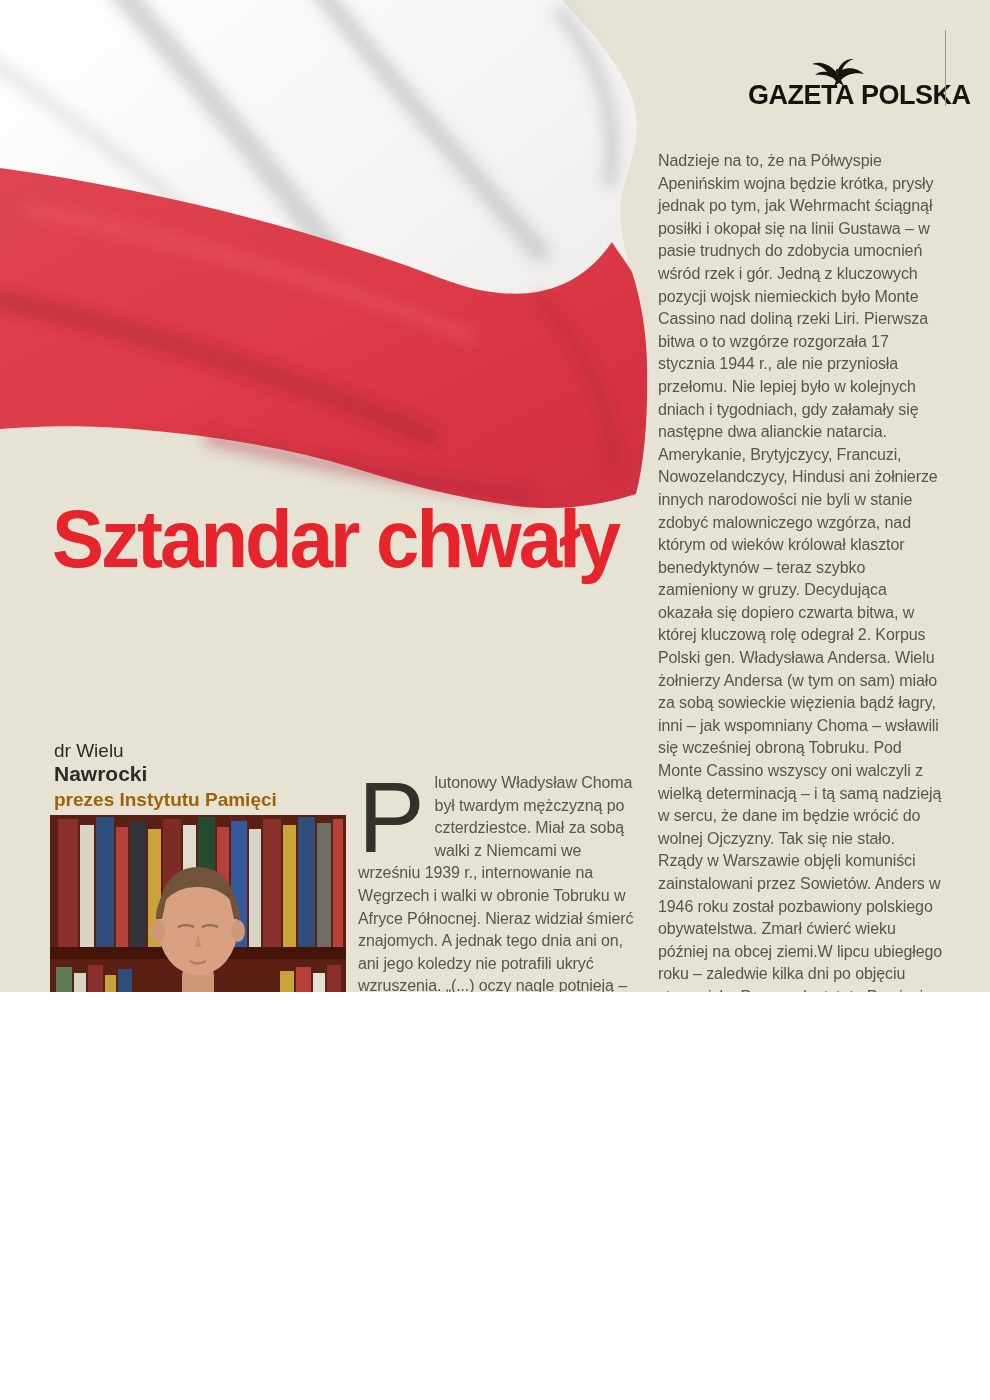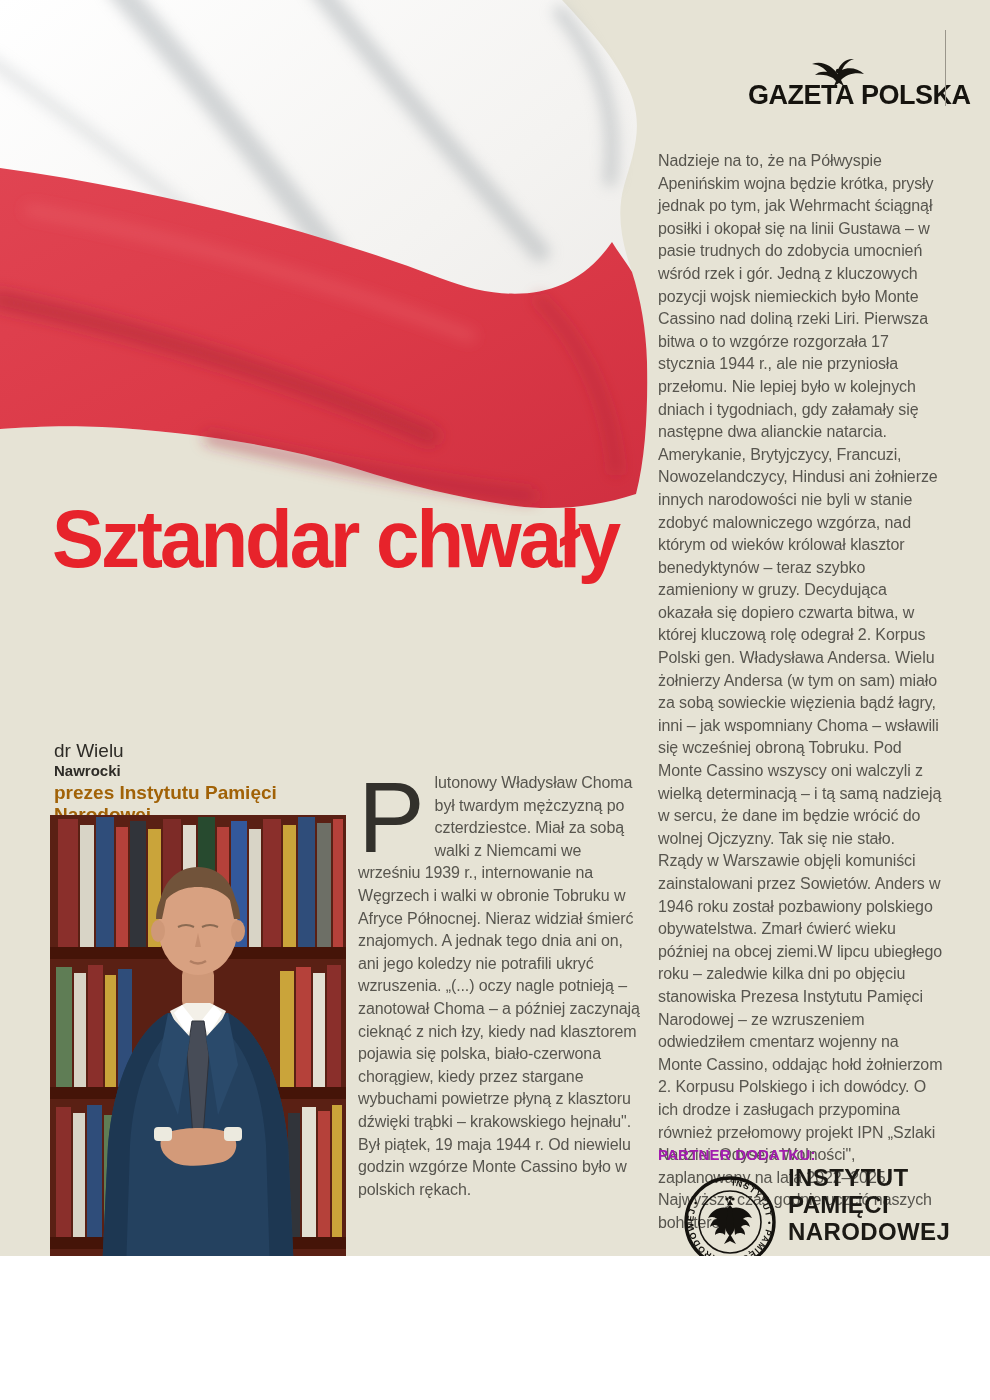--- a/index.html
+++ b/index.html
@@ -1,18 +1,18 @@
 <!DOCTYPE html>
 <html lang="pl"><head>
 <meta charset="utf-8">
 <style>
   html,body{margin:0;padding:0;}
   #page{
     position:relative;
-    width:990px;height:1256px;
+    width:990px;height:992px;
     background:#e6e3d5;
     overflow:hidden;
     font-family:"Liberation Sans", sans-serif;
     color:#55534c;
   }
   
   .flag{position:absolute;top:0;left:0;width:650px;height:516px;}
   
   .masthead{position:absolute;top:80px;left:748px;width:200px;height:30px;}
   .masthead .logotext{
@@ -28,21 +28,21 @@
     color:#e7232b;line-height:1.0;white-space:nowrap;
     transform:scaleY(1.04);transform-origin:top left;
   }
   .lede{
     position:absolute;left:54px;top:604px;width:592px;
     font-size:22px;font-weight:700;line-height:34px;color:#3b3934;
   }
   
   .author{position:absolute;left:54px;top:740px;width:300px;line-height:1.15;}
   .author .pre{font-size:19px;color:#2e2c27;}
-  .author .sur{font-size:15px;font-weight:700;color:#2e2c27;}
+  .author .sur{font-size:21px;font-weight:700;color:#2e2c27;}
   .author .job{font-size:19px;color:#a16207;margin-top:3px;font-weight:bold;}
   
   .portrait{position:absolute;left:50px;top:815px;width:296px;height:457px;}
   
   .col{font-size:16px;line-height:22.6px;color:#57554e;letter-spacing:-0.1px;}
   .col p{margin:0;}
   .col-1{position:absolute;left:358px;top:772px;width:288px;}
   .col-2{position:absolute;left:658px;top:150px;width:286px;}
   .dropcap{
     float:left;font-size:100px;line-height:82px;

